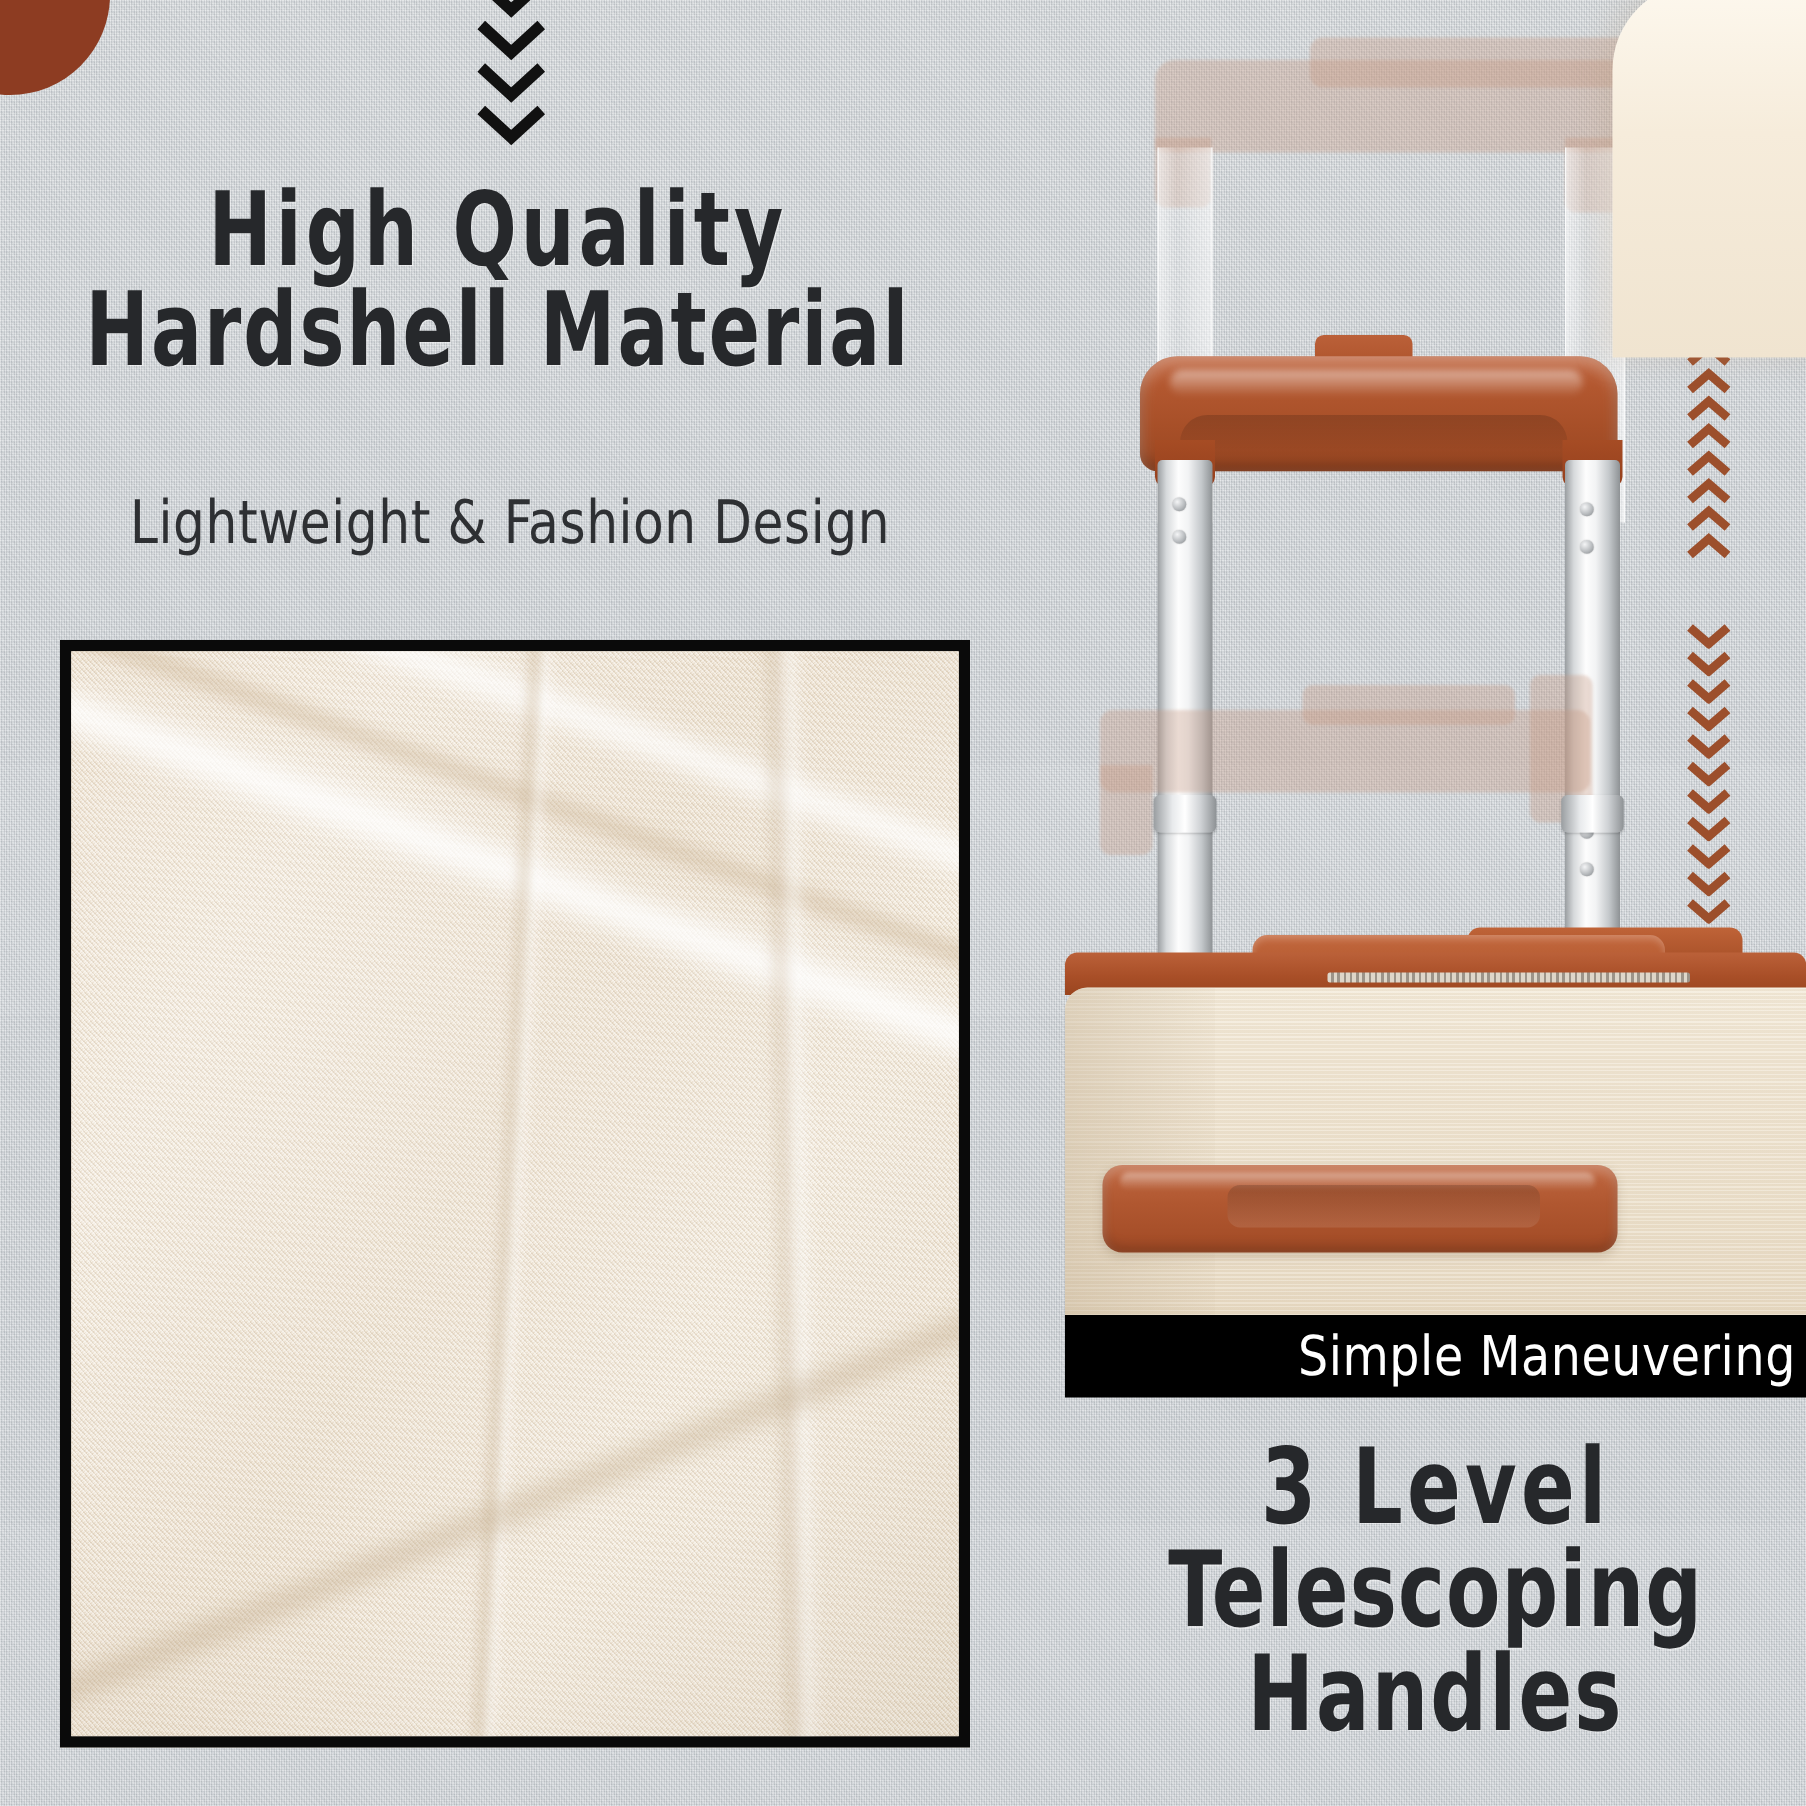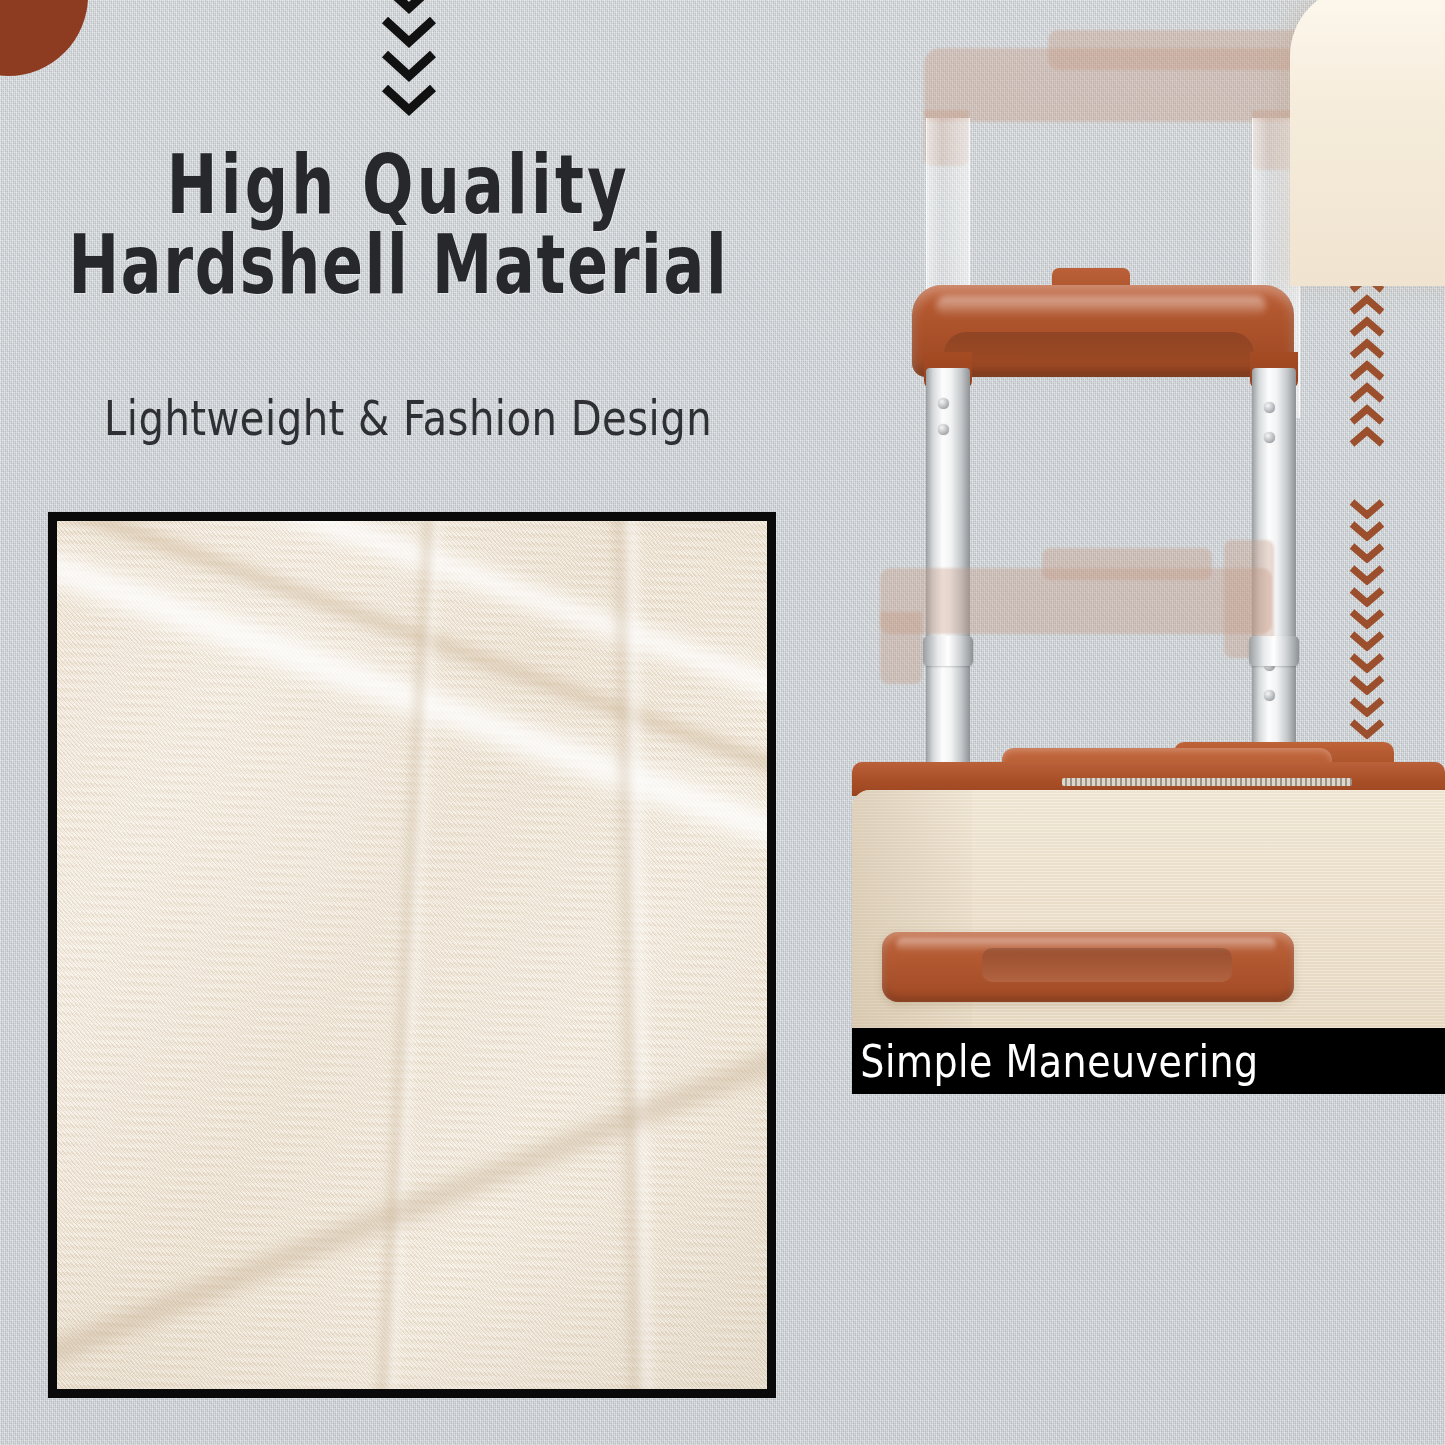--- a/index.html
+++ b/index.html
@@ -360,27 +360,27 @@
     width: 380px; height: 14px;
     border-radius: 8px;
     background: linear-gradient(180deg, rgba(255,255,255,0.45) 0%, rgba(255,255,255,0) 100%);
     filter: blur(2px);
   }
 
   
   .banner {
     position: absolute;
     left: 852px;
-    top: 1028px;
+    top: 1052px;
     width: 593px;
     height: 66px;
     background: #000000;
     display: flex;
     align-items: center;
-    justify-content: flex-start;
+    justify-content: flex-end;
   }
   .banner-text {
     color: #ffffff;
     font-family: "Liberation Sans Narrow", "DejaVu Sans Condensed", "Liberation Sans", sans-serif;
     font-size: 44px;
     font-weight: 400;
     letter-spacing: 0.5px;
     white-space: nowrap;
     transform: scaleX(0.96);
   }
@@ -557,14 +557,19 @@
     <div class="case-right-bulge"></div>
     <div class="side-handle"></div>
     <div class="side-handle-gloss"></div>
     <div class="side-handle-groove"></div>
   </div>
 
   <div class="banner">
     <span class="banner-text">Simple Maneuvering</span>
   </div>
 
+  <div class="bottom-headline">
+    <span class="bh-line b1">3 Level</span>
+    <span class="bh-line b2">Telescoping</span>
+    <span class="bh-line b3">Handles</span>
+  </div>
 
 </div>
 
 </body></html>

